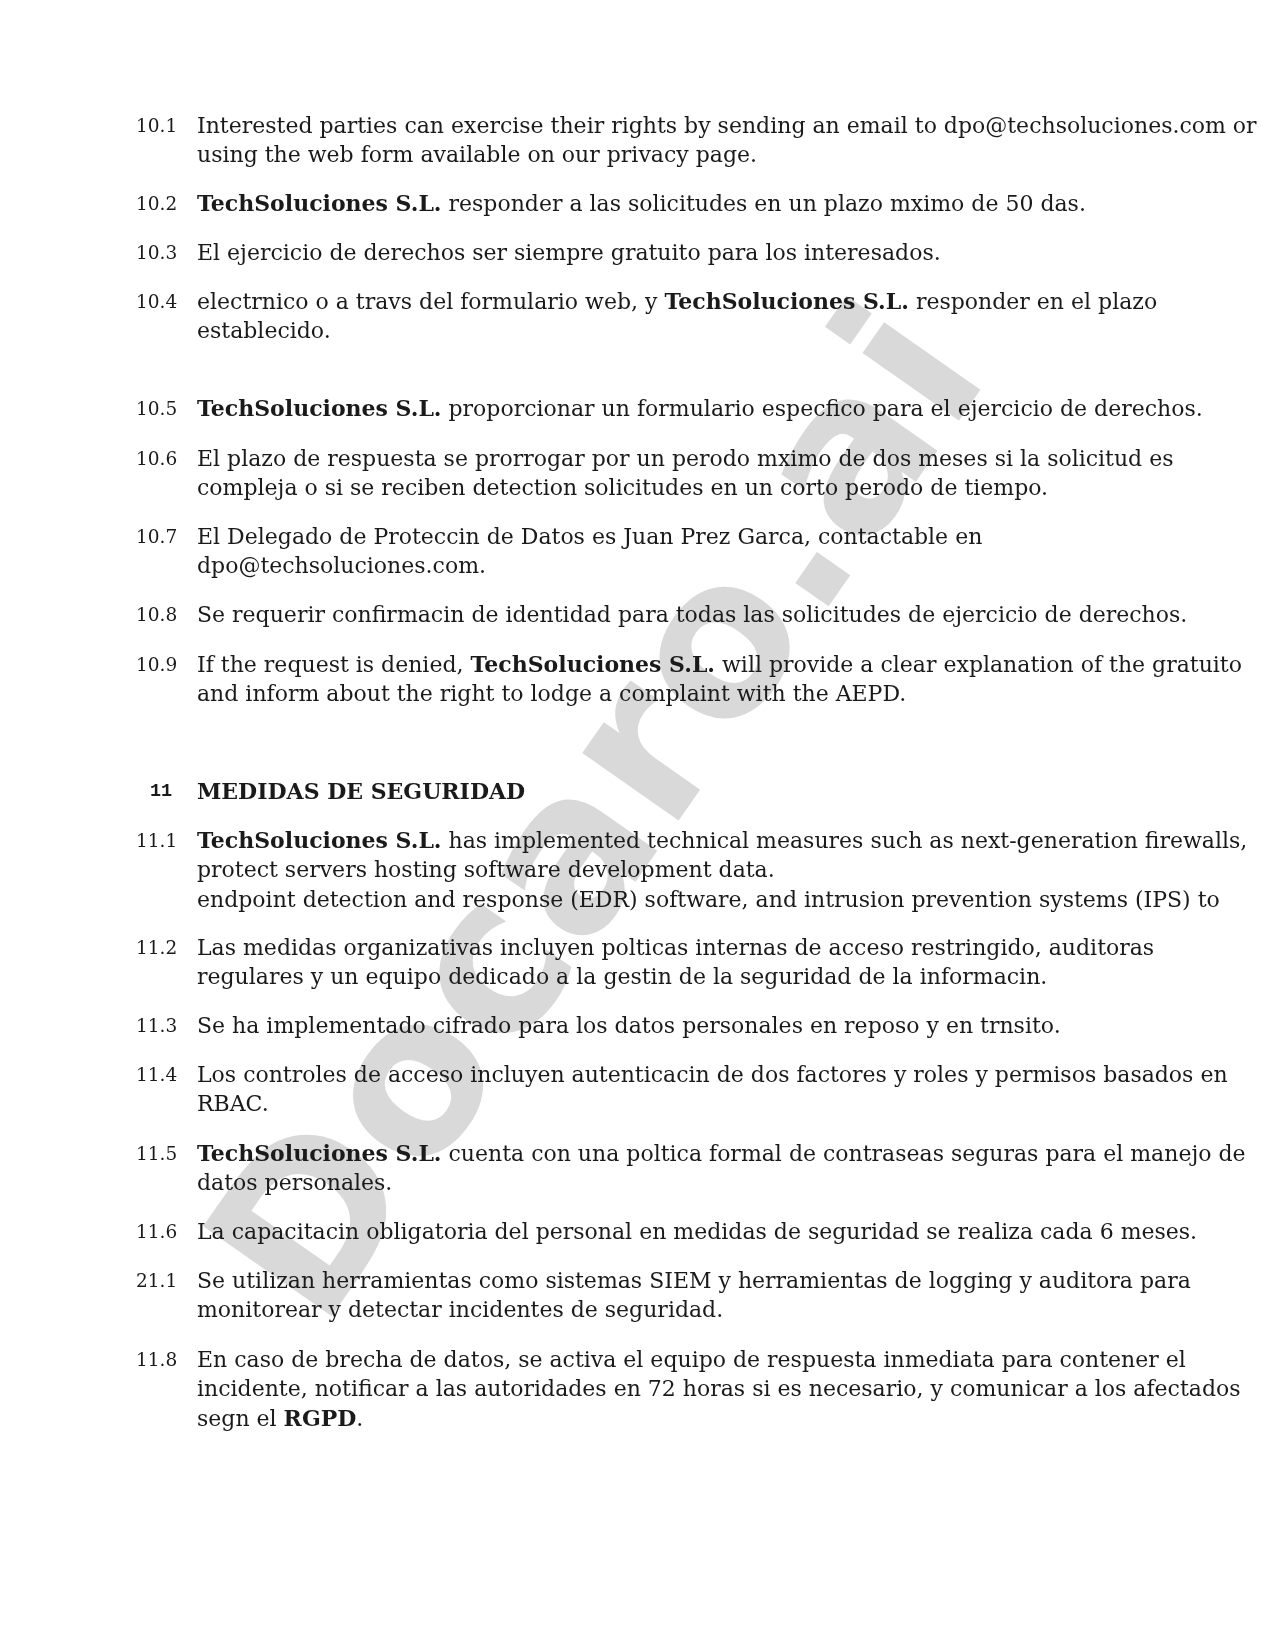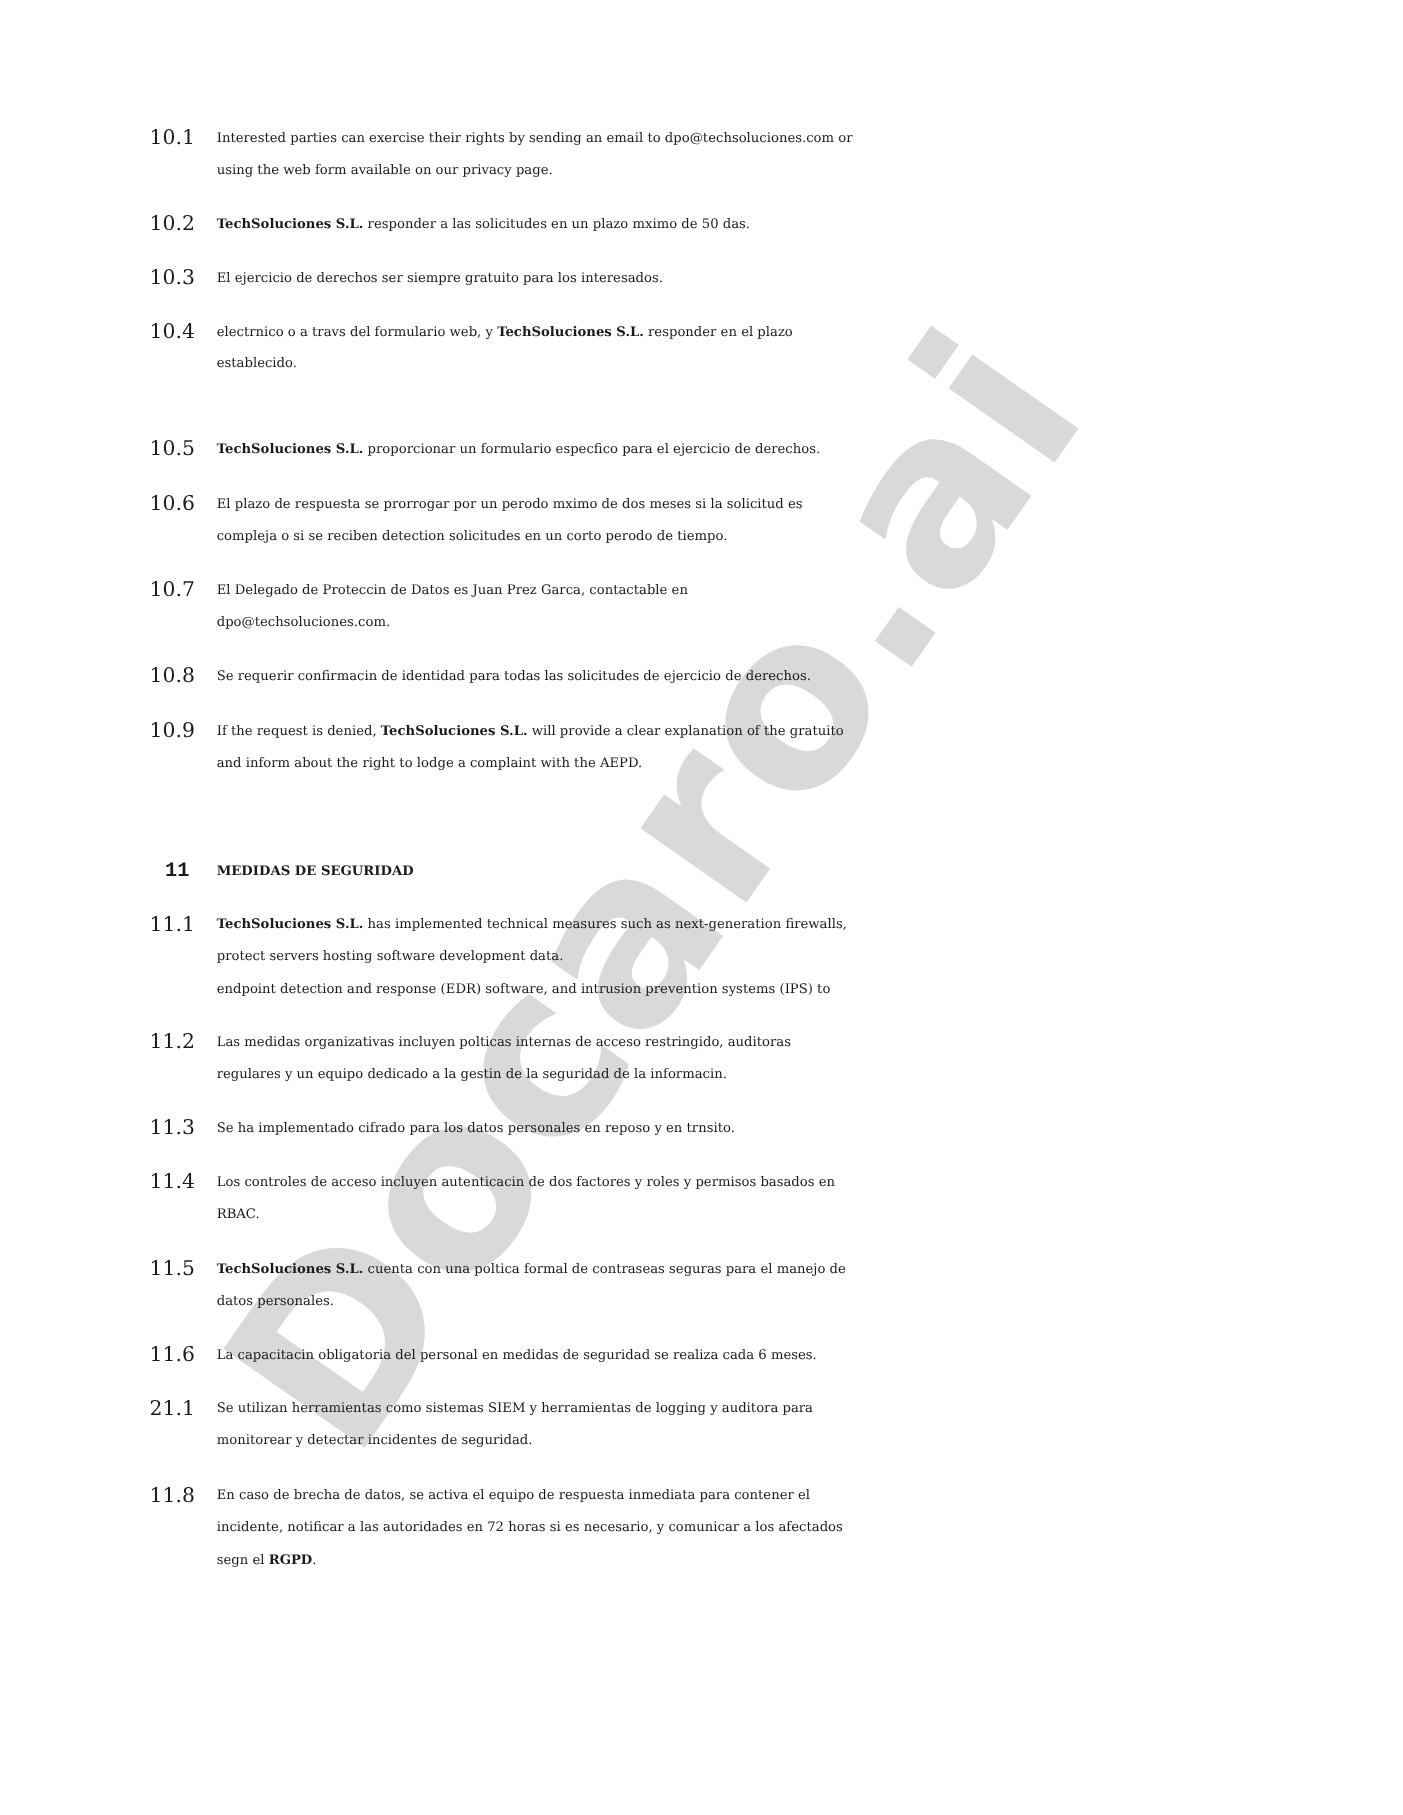--- a/index.html
+++ b/index.html
@@ -38,21 +38,21 @@
     }
     .num.heading-num {
       left: 150px;
       font-weight: bold;
       font-family: Liberation Mono, monospace;
     }
     .text {
       position: absolute;
       left: 197px;
       width: 880px;
-      font-size: 12px;
+      font-size: 22px;
       line-height: 29.3px;
     }
     .line { display: block; white-space: nowrap; }
     .b { font-weight: bold; }
     .heading-text { font-weight: bold; }
   </style>
 </head>
 <body>
 
 <div class="page">

